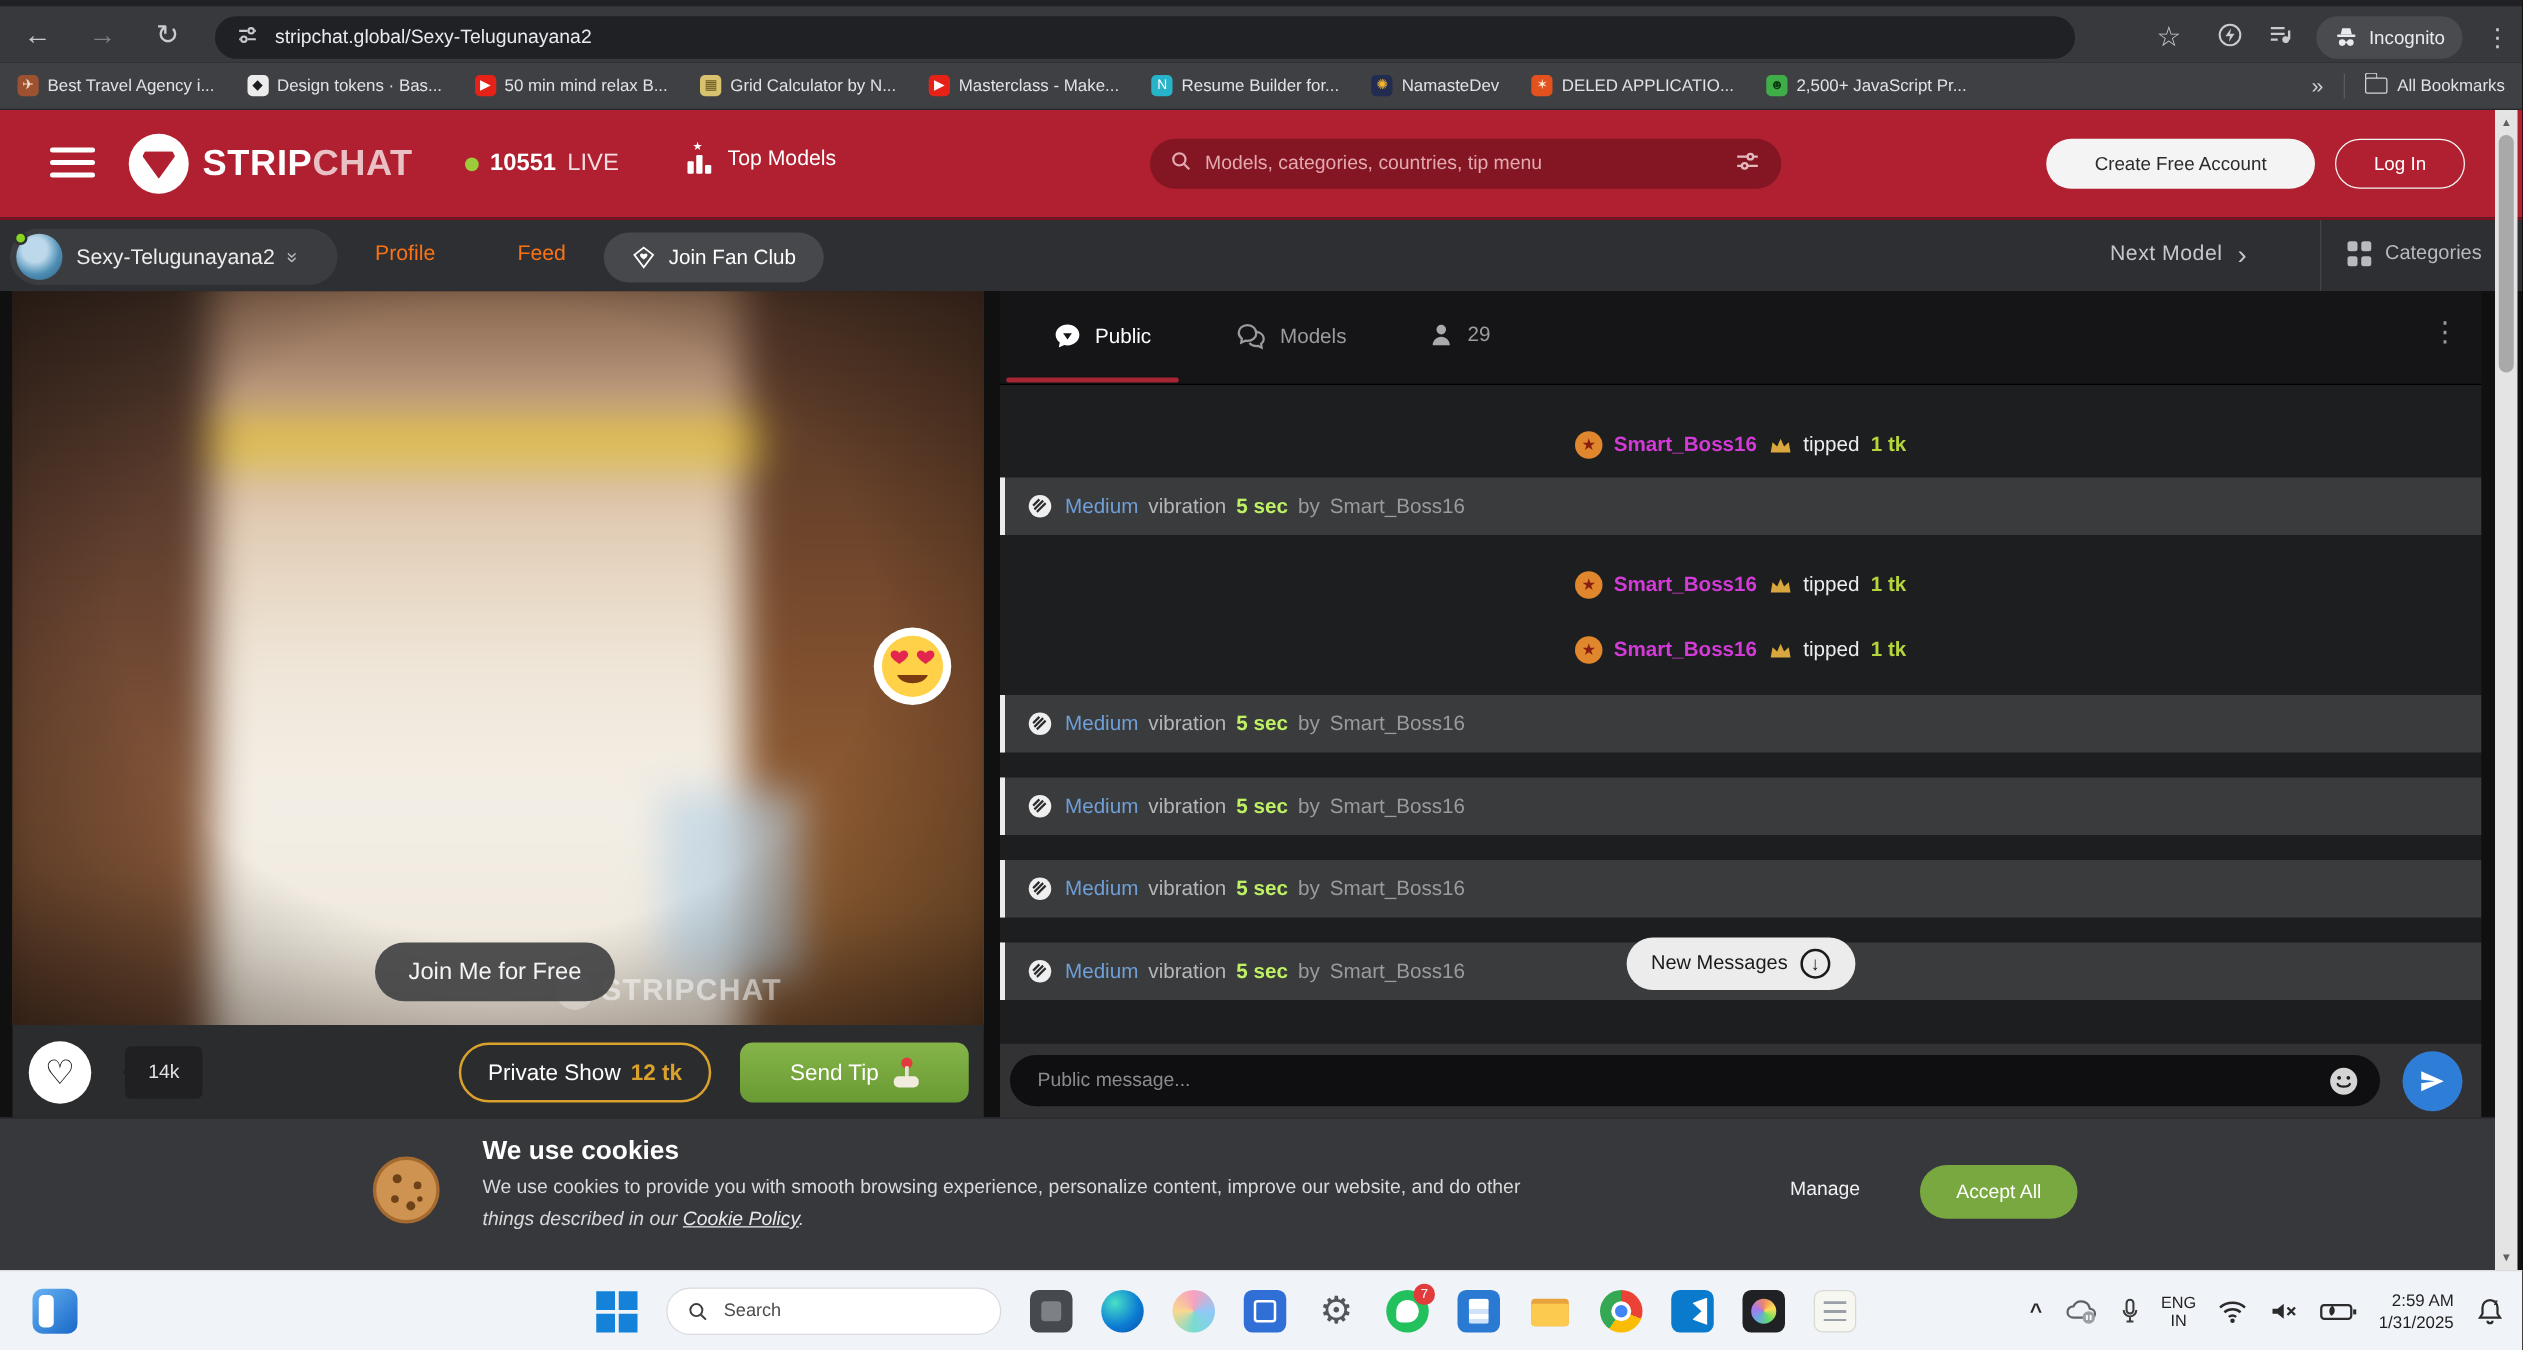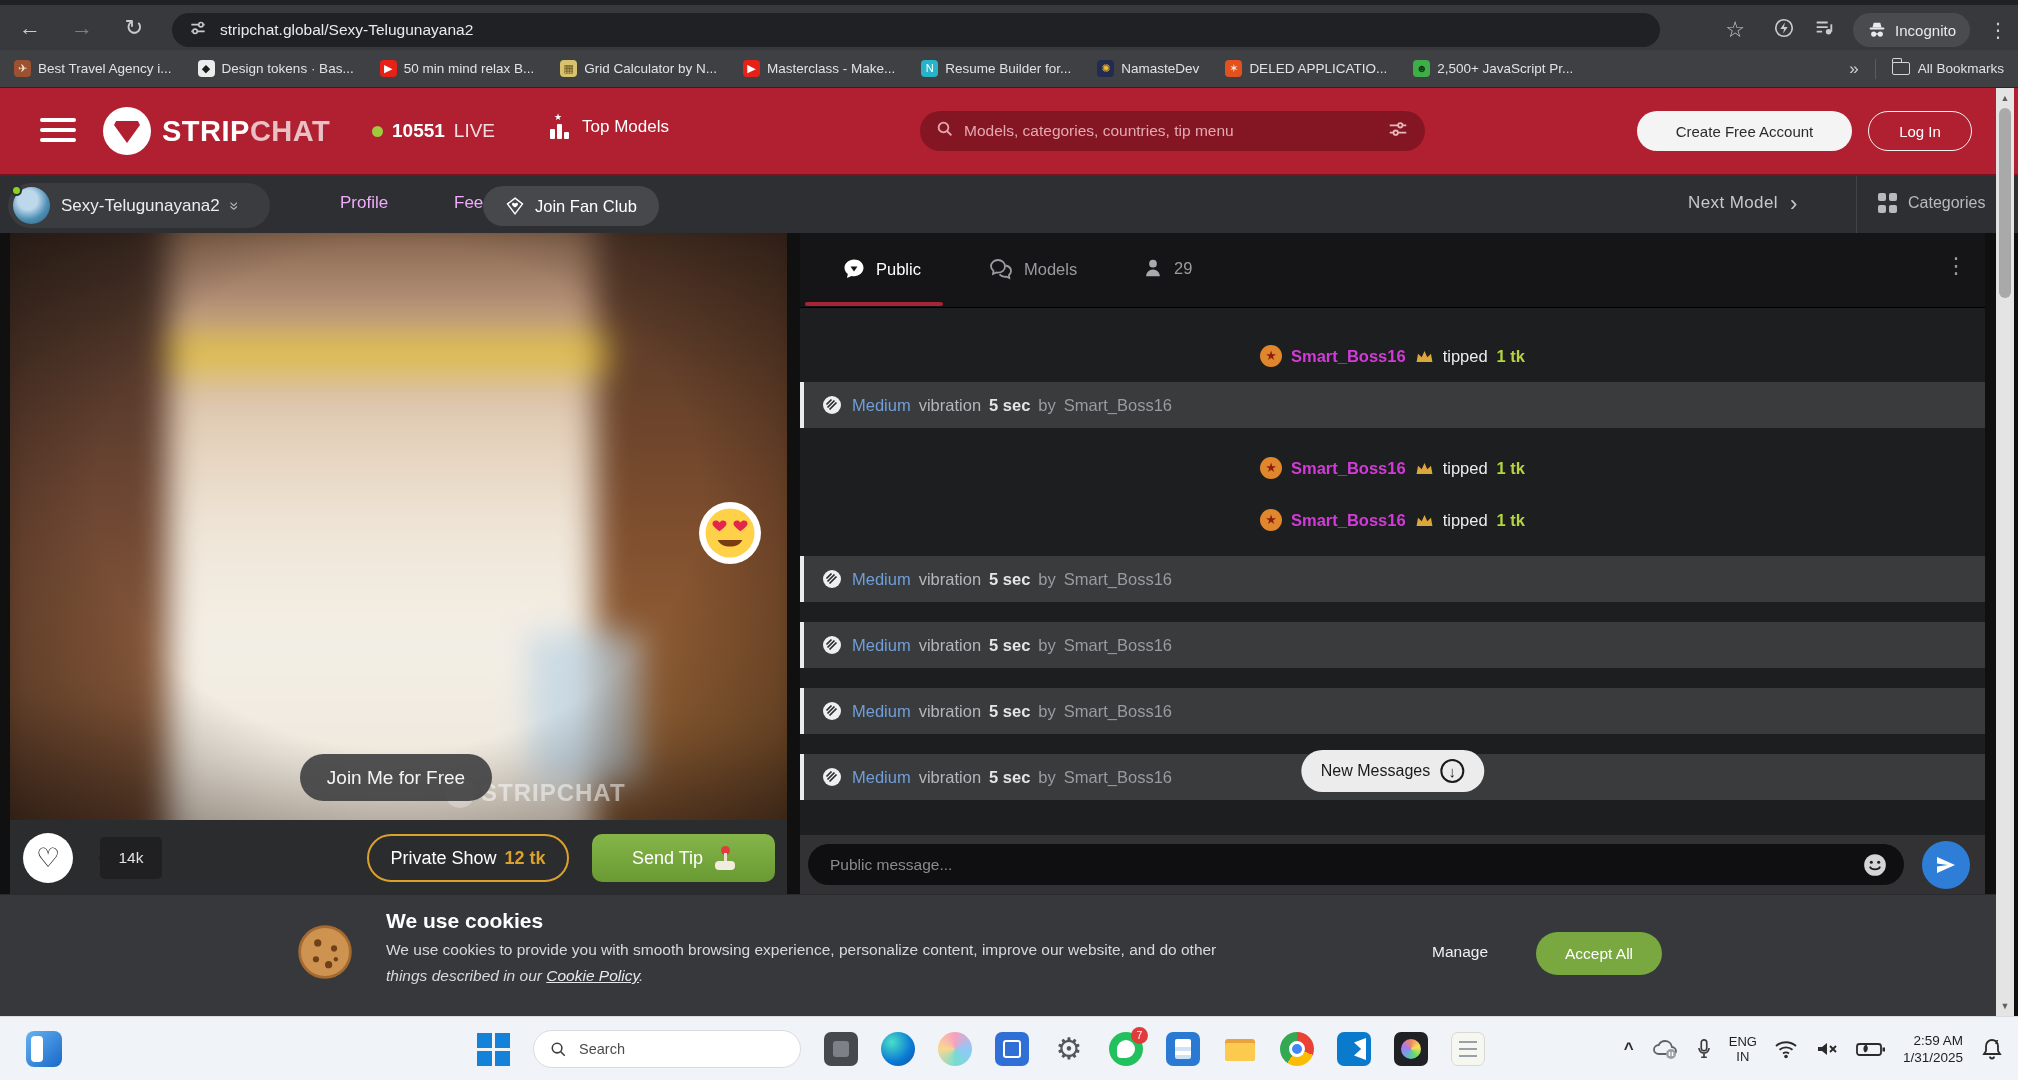--- a/index.html
+++ b/index.html
@@ -71,21 +71,21 @@
   .model-bar { position:absolute; left:0; top:174px; width:2018px; height:59px; background:#2e2f32;
     border-top:2px solid #7c1220; }
   .model-pill { position:absolute; left:8px; top:7px; width:262px; height:45px; background:#3b3c3f;
     border-radius:23px; display:flex; align-items:center; cursor:pointer; }
   .avatar { width:37px; height:37px; border-radius:50%; margin-left:5px;
     background:radial-gradient(circle at 40% 35%,#bcd8ea 0 30%,#4f8fb5 60%,#2b5a7a); }
   .online-dot { position:absolute; left:3px; top:2px; width:11px; height:11px; border-radius:50%;
     background:#86d421; border:2px solid #2e2f32; }
   .model-name { color:#ececec; font-size:17px; margin-left:11px; }
   .dd-chevrons { color:#b9babd; font-size:16px; margin-left:9px; transform:rotate(-90deg); display:inline-block; }
-  .mb-link { position:absolute; top:17px; color:#f0abfc; font-size:17px; cursor:pointer;margin-left:40px; }
+  .mb-link { position:absolute; top:17px; color:#f97316; font-size:17px; cursor:pointer; }
   .mb-profile { left:300px; } .mb-feed { left:414px; }
   .fanclub { position:absolute; left:483px; top:10px; height:40px; padding:0 22px; background:#47484c;
     border-radius:20px; display:flex; align-items:center; gap:10px; cursor:pointer; }
   .fanclub span.lbl { color:#fff; font-size:16.5px; }
   .next-model { position:absolute; left:1688px; top:17px; color:#c7c8cb; font-size:17px;
     letter-spacing:.4px; cursor:pointer; display:flex; gap:12px; align-items:center; }
   .next-model .chev { font-size:22px; line-height:17px; }
   .mb-divider { position:absolute; left:1856px; top:0; width:1px; height:59px; background:#434448; }
   .categories { position:absolute; left:1878px; top:17px; display:flex; align-items:center; gap:10px; cursor:pointer; }
   .grid-ico { width:20px; height:20px; display:grid; grid-template-columns:8px 8px; grid-gap:3px; }
@@ -157,21 +157,21 @@
   .msg.tip { justify-content:center; gap:9px; height:32px; }
   .msg.vib { height:46px; background:#3a3b3d; border-left:4px solid #ececec; padding-left:16px; gap:8px; }
   .m0{top:32px;} .m1{top:74px;} .m2{top:144px;} .m3{top:196px;} .m4{top:248px;} .m5{top:314px;} .m6{top:380px;} .m7{top:446px;}
   .star-badge { width:22px; height:22px; border-radius:50%; background:#e0862c; color:#8a1d12;
     font-size:13px; line-height:22px; text-align:center; }
   .tip-user { color:var(--tip_username,#d23bd7); font-weight:bold; font-size:16.5px; cursor:pointer; }
   .tip-verb { color:#ececec; font-size:16.5px; }
   .tip-amt { color:var(--tip_amount,#b4d53b); font-weight:bold; font-size:16.5px; }
   .vib-level { color:var(--vibration_level,#6f9fd8); font-size:16.5px; }
   .vib-word { color:#b5b6b9; font-size:16.5px; }
-  .vib-dur { color:#e5e5e5; font-weight:bold; font-size:16.5px; }
+  .vib-dur { color:#bef264; font-weight:bold; font-size:16.5px; }
   .vib-by, .vib-user { color:#9a9b9e; font-size:16.5px; }
 
   .new-msgs { position:absolute; left:50%; top:517px; transform:translateX(-50%); height:42px;
     background:#ececec; border:none; border-radius:21px; display:flex; align-items:center; gap:10px;
     padding:0 20px; cursor:pointer; font-family:inherit; }
   .nm-lbl { color:#1a1a1a; font-size:16px; }
   .nm-circ { width:24px; height:24px; border:2px solid #1a1a1a; border-radius:50%; color:#1a1a1a;
     font-size:15px; line-height:21px; text-align:center; }
 
   .chat-input-bar { position:absolute; left:0; top:602px; width:100%; height:59px; background:#323235; }

